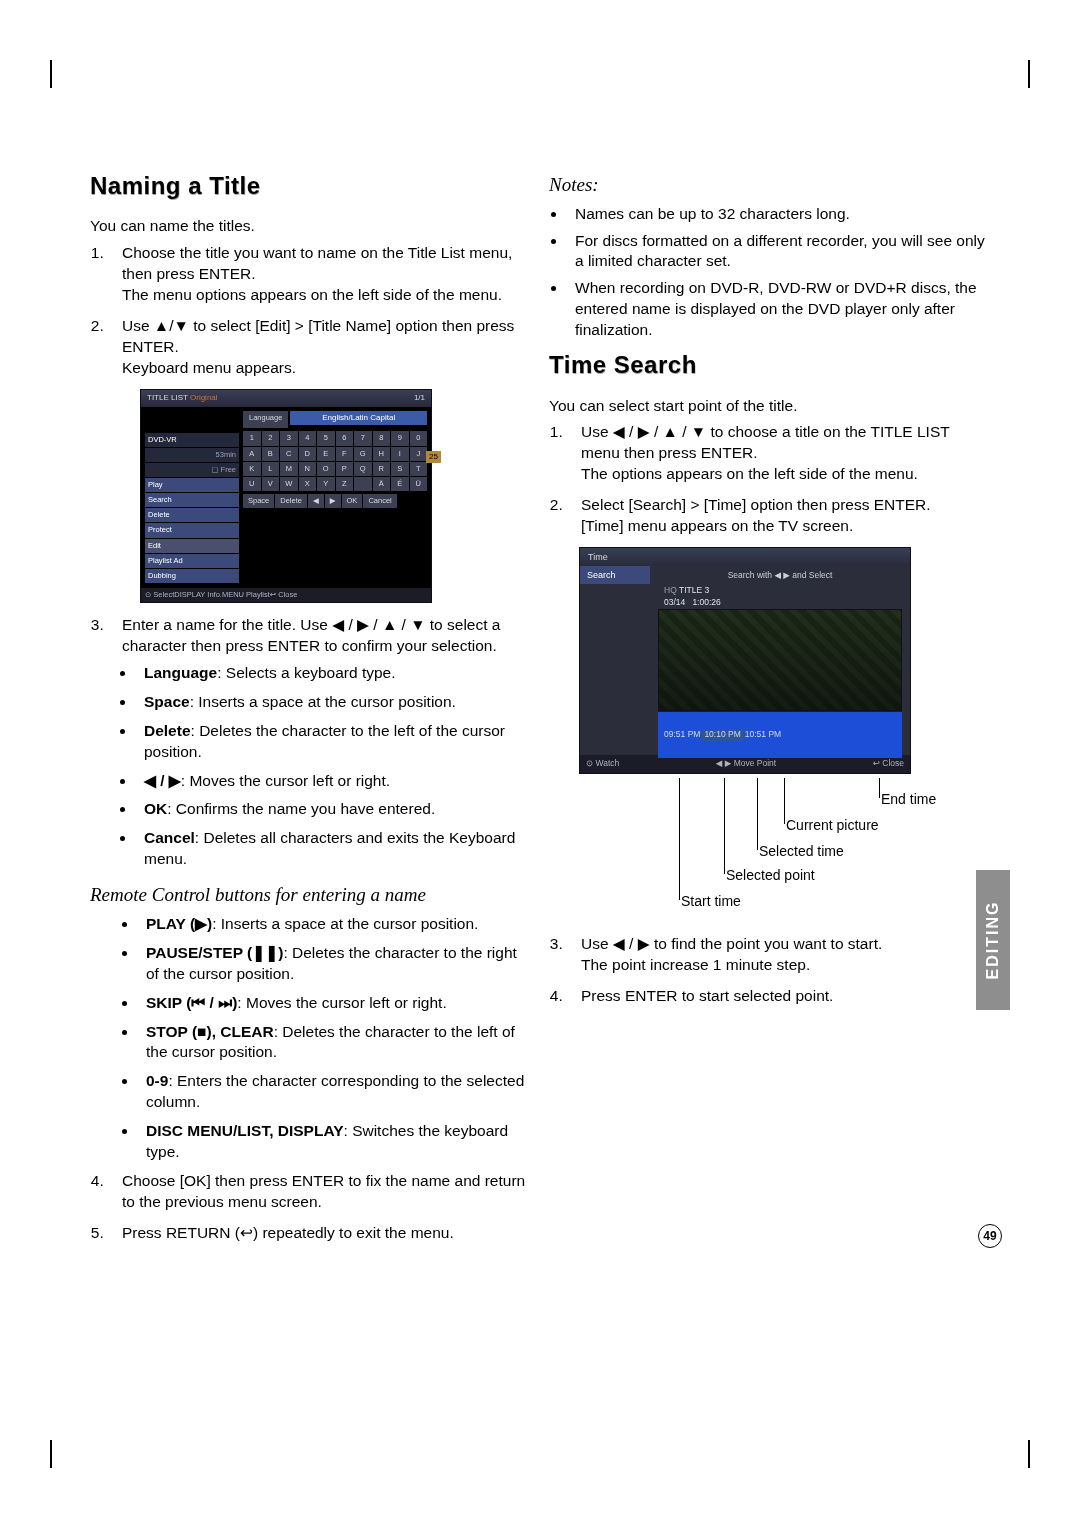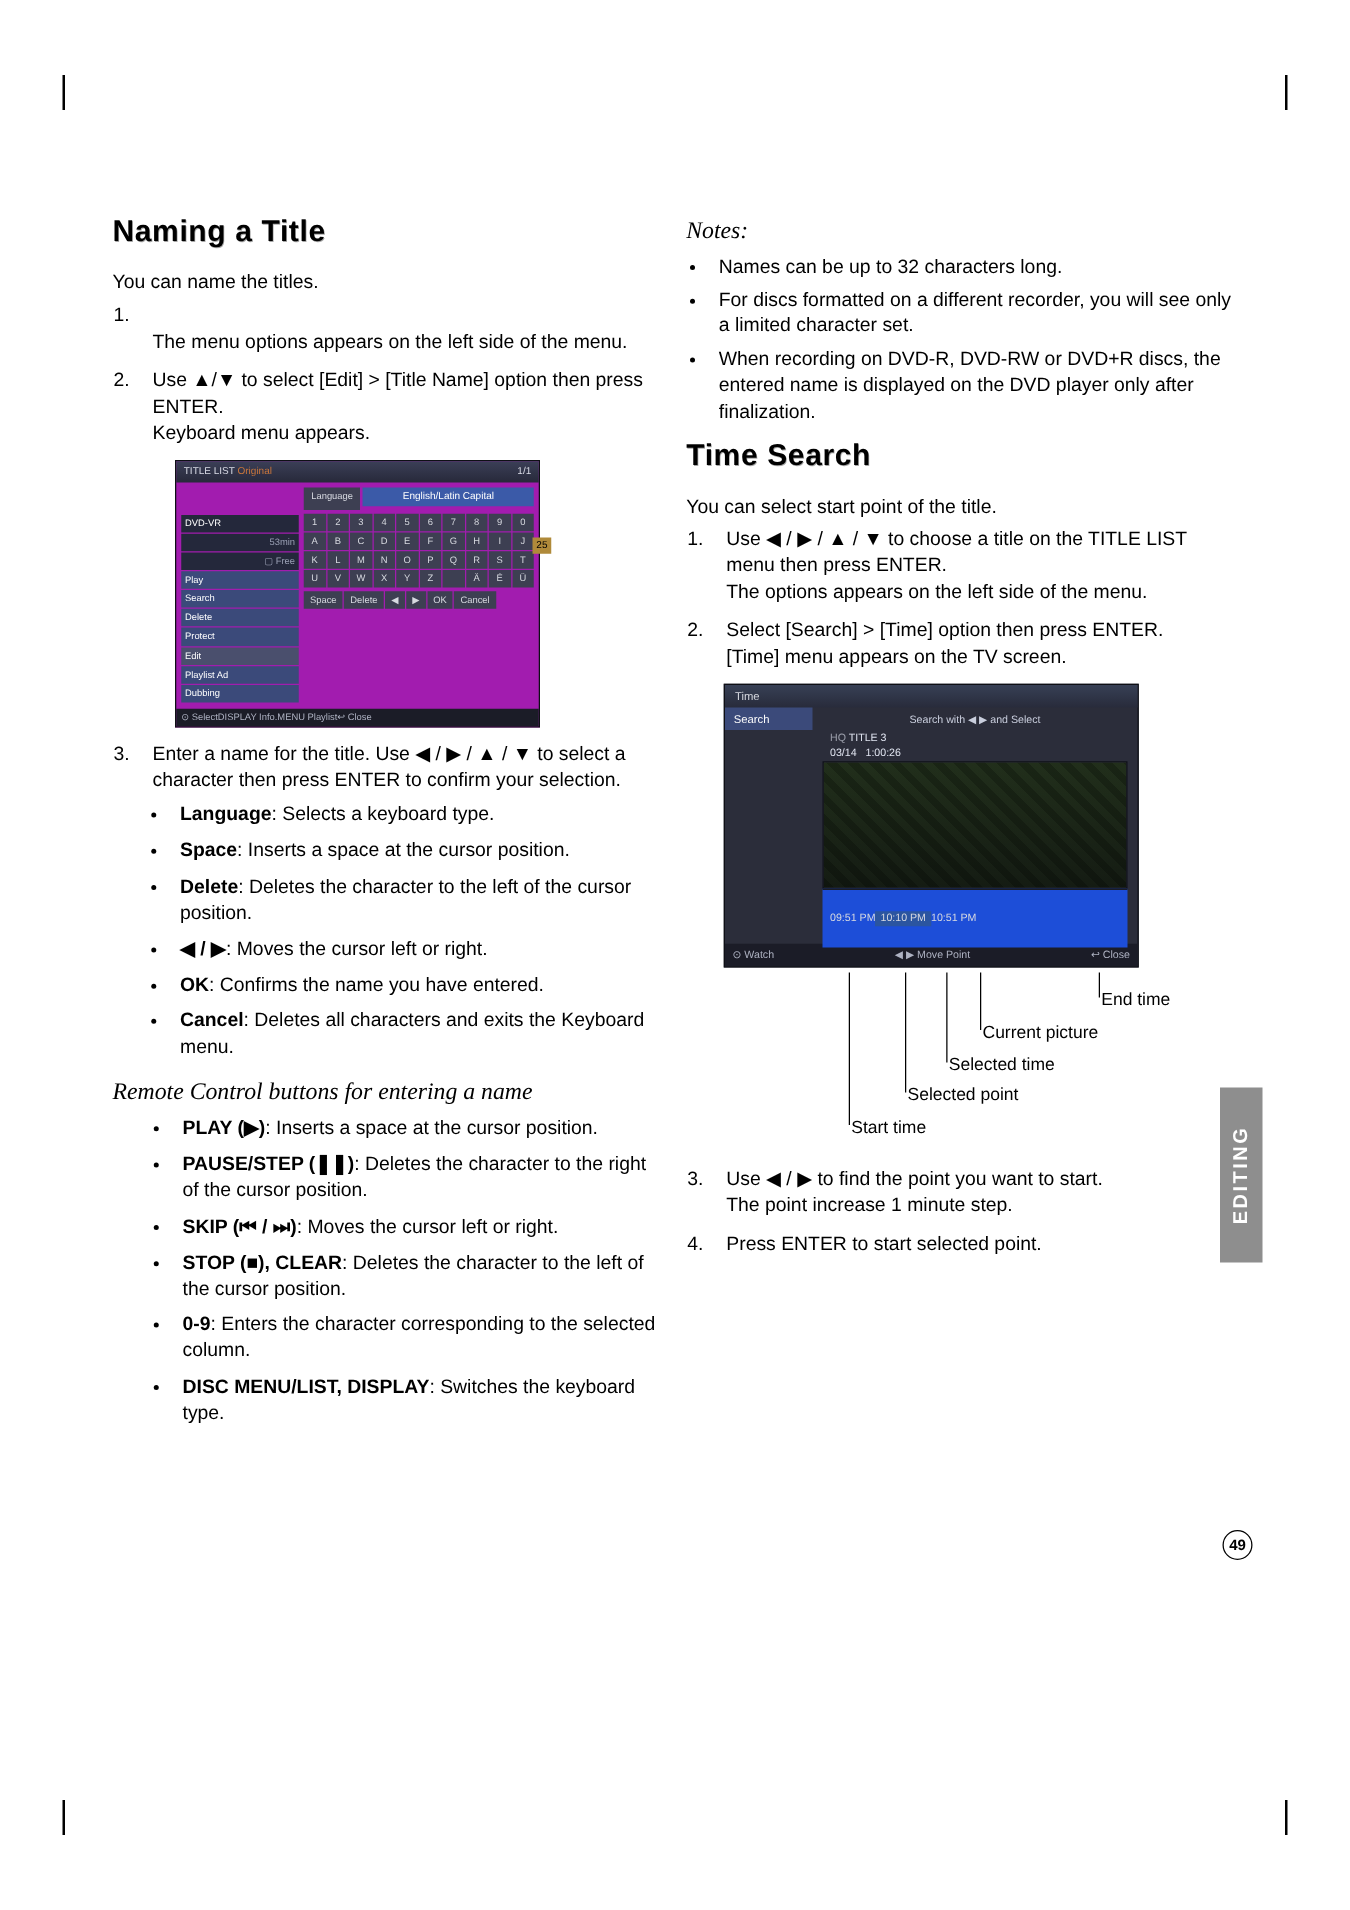--- a/index.html
+++ b/index.html
@@ -108,21 +108,21 @@
     font-size: 12px;
     font-weight: bold;
     display: flex;
     align-items: center;
     justify-content: center;
   }
   
   .osd-kb {
     width: 290px;
     margin: 10px 0 12px 50px;
-    background: #a21caf;
+    background: #000000;
     border: 1px solid #0e0f15;
     font-size: 8px;
     color: #d7d9e0;
   }
   .osd-kb .bar {
     background: linear-gradient(#3b3f57,#27293a);
     padding: 3px 6px;
     font-size:8px;
     color:#d9dbe6;
     display:flex; justify-content:space-between;
@@ -205,21 +205,21 @@
 
 <div class="page">
 <div class="cols">
 
 <div class="col">
   <h2>Naming a Title</h2>
   <p>You can name the titles.</p>
 
   <ol>
     <li>
-      <br>
+      <span>Choose the title you want to name on the Title List menu, then press ENTER.</span><br>
       <span>The menu options appears on the left side of the menu.</span>
     </li>
     <li>
       <span>Use ▲/▼ to select [Edit] &gt; [Title Name] option then press ENTER.</span><br>
       <span>Keyboard menu appears.</span>
     </li>
   </ol>
 
   <div class="osd-kb">
     <div class="bar">
@@ -322,20 +322,24 @@
   <div class="sub">Remote Control buttons for entering a name</div>
   <ul class="sub-bullets" id="remote-bullets" style="margin-left:34px">
           <li><span class="b">PLAY (▶)</span>: Inserts a space at the cursor position.</li>
           <li><span class="b">PAUSE/STEP (❚❚)</span>: Deletes the character to the right of the cursor position.</li>
           <li><span class="b">SKIP (⏮ / ⏭)</span>: Moves the cursor left or right.</li>
           <li><span class="b">STOP (■), CLEAR</span>: Deletes the character to the left of the cursor position.</li>
           <li><span class="b">0-9</span>: Enters the character corresponding to the selected column.</li>
           <li><span class="b">DISC MENU/LIST, DISPLAY</span>: Switches the keyboard type.</li>
         </ul>
 
+  <ol start="4">
+    <li>Choose [OK] then press ENTER to fix the name and return to the previous menu screen.</li>
+    <li>Press RETURN (↩) repeatedly to exit the menu.</li>
+  </ol>
 </div>
 
 <div class="col">
   <div class="sub" style="margin-top:2px">Notes:</div>
   <ul class="bullets" id="notes-list">
           <li>Names can be up to 32 characters long.</li>
           <li>For discs formatted on a different recorder, you will see only a limited character set.</li>
           <li>When recording on DVD-R, DVD-RW or DVD+R discs, the entered name is displayed on the DVD player only after finalization.</li>
         </ul>
 

